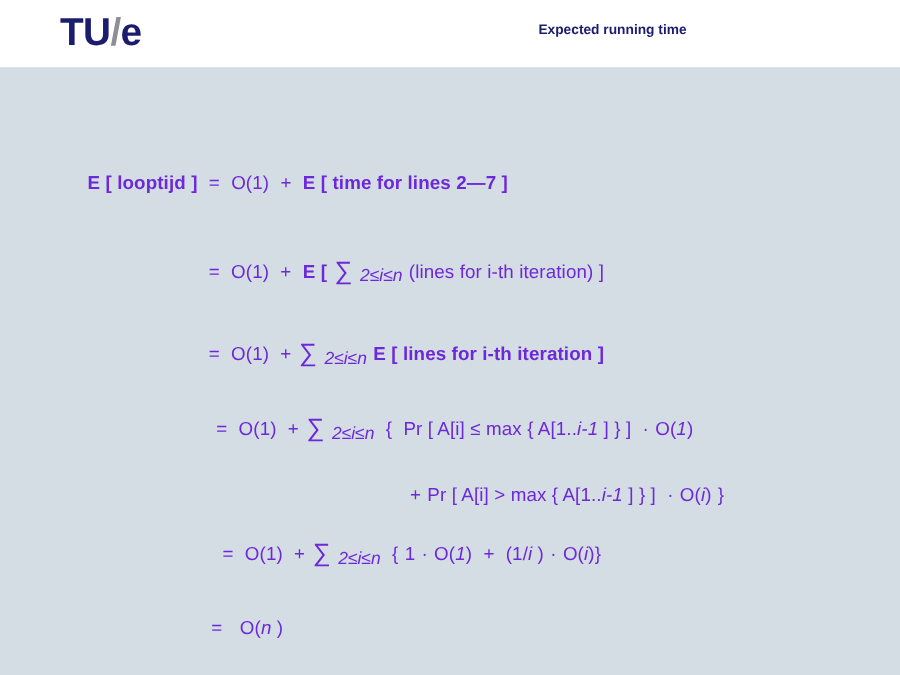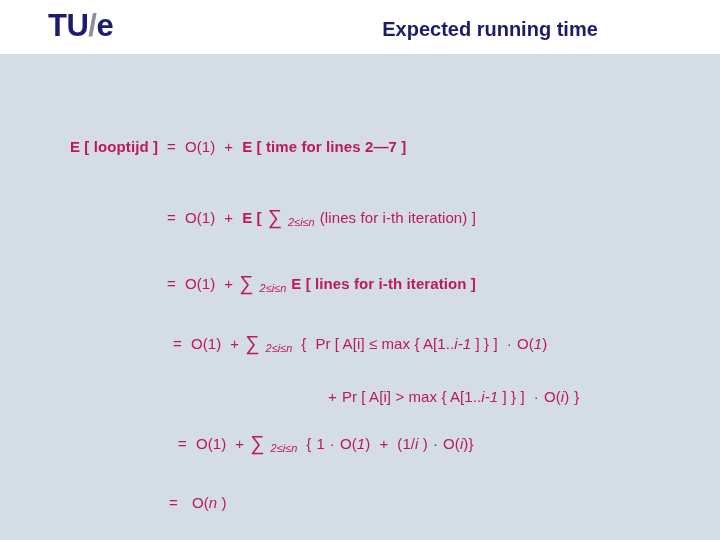--- a/index.html
+++ b/index.html
@@ -42,50 +42,50 @@
   #logo .slash {
     color: #8e8e96;
     font-weight: bold;
   }
   #slide-title {
     position: absolute;
     left: 300px;
     top: 18px;
     width: 380px;
     text-align: center;
-    font-size: 20px;
+    font-size: 11px;
     font-weight: bold;
     color: #1c1c6e;
     white-space: nowrap;
   }
   
   #body {
     position: absolute;
     left: 0;
     top: 54px;
     width: 720px;
     height: 486px;
     background: #d4dde3;
   }
   .eq {
     position: absolute;
     font-size: 15px;
-    color: #be185d;
+    color: #6d28d9;
     white-space: nowrap;
     letter-spacing: 0.1px;
   }
   .eq .b { font-weight: bold; }
   .eq .it { font-style: italic; }
   .sum {
     font-size: 20px;
     vertical-align: -1px;
     padding: 0 1px;
   }
   .sub {
-    font-size: 11px;
+    font-size: 14px;
     font-style: italic;
     vertical-align: -3px;
     letter-spacing: 0;
   }
   .sp  { display: inline-block; width: 5px; }
   .sp2 { display: inline-block; width: 9px; }
   
   #eq1 { left: 70px;  top: 84px;  }
   #eq2 { left: 167px; top: 152px; }
   #eq3 { left: 167px; top: 218px; }

